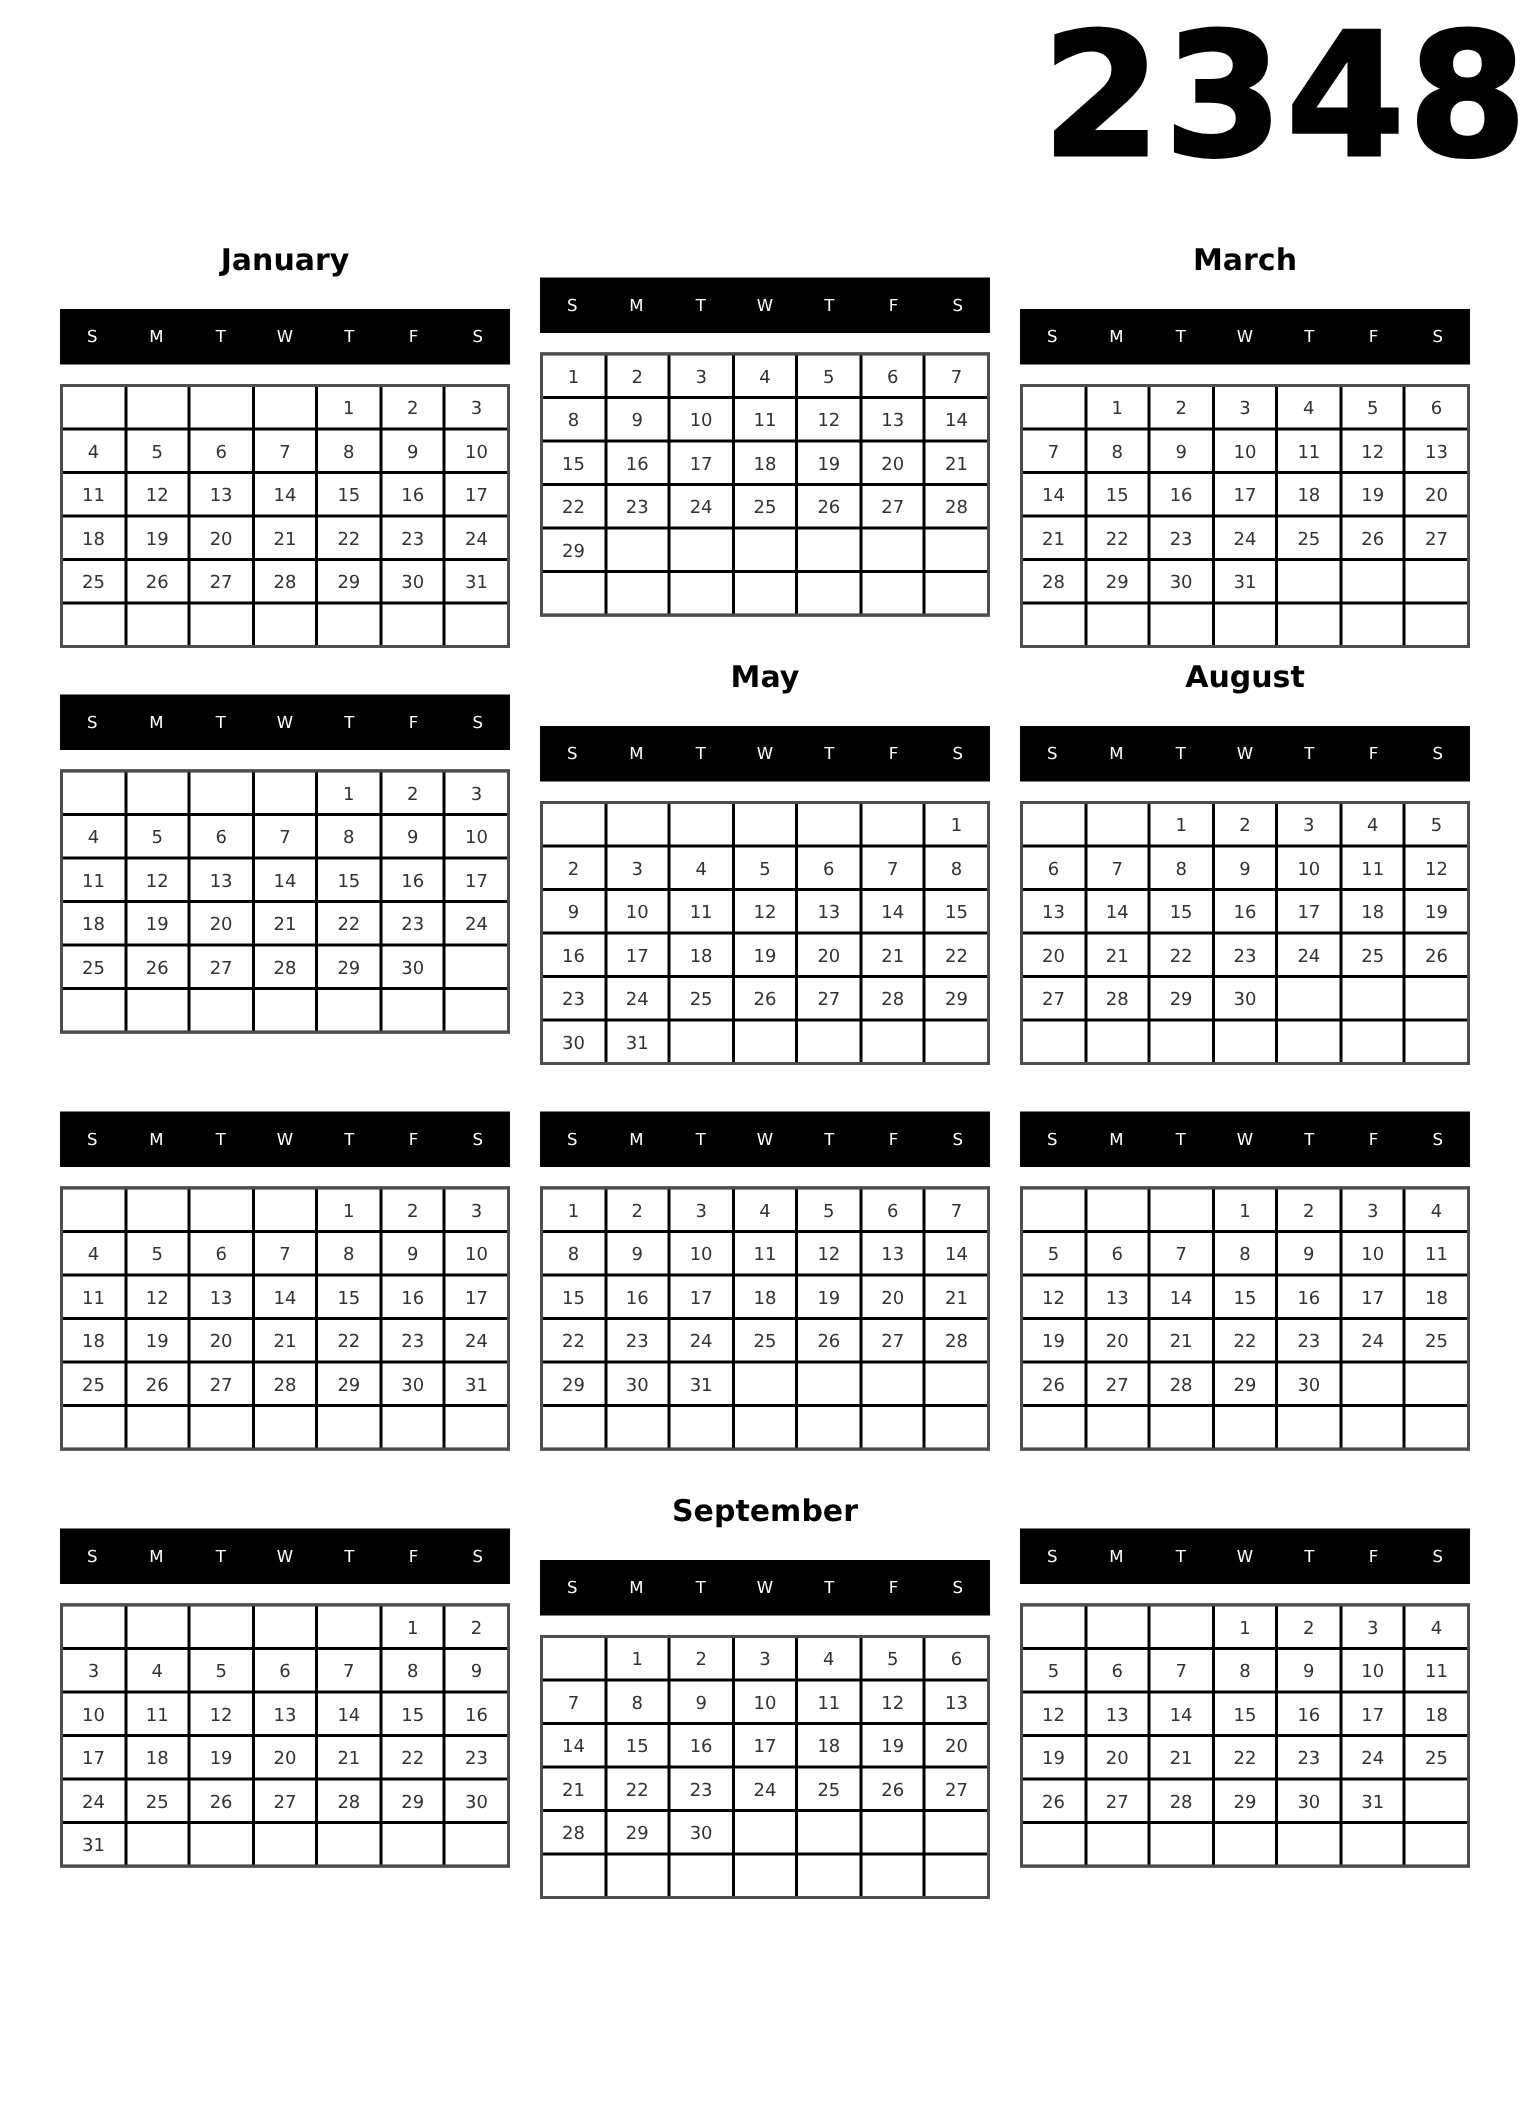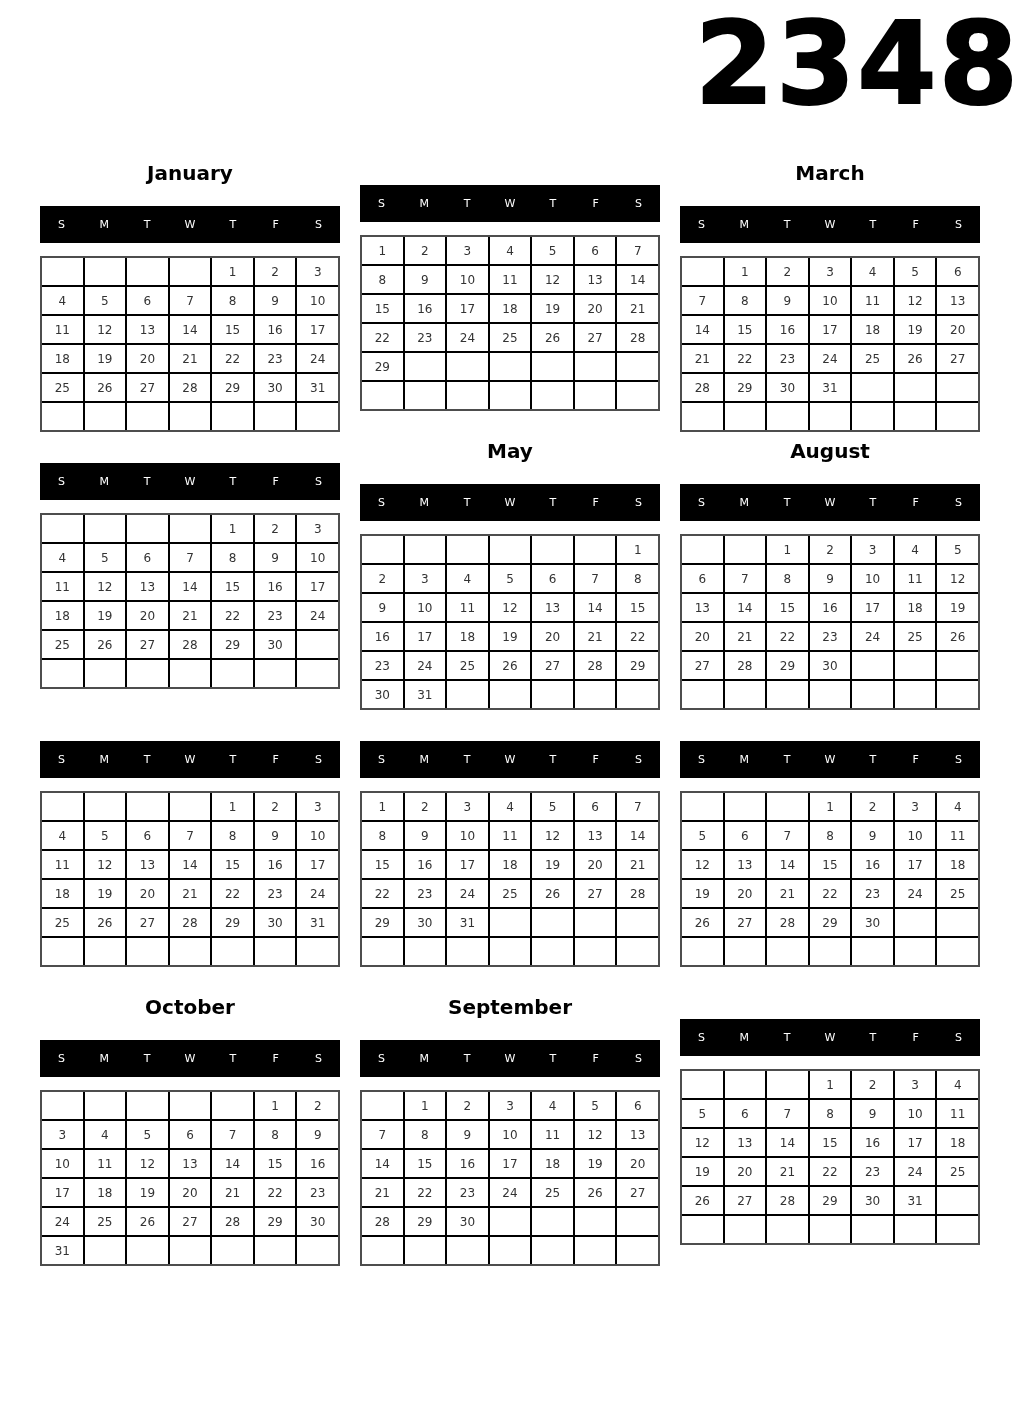--- a/index.html
+++ b/index.html
@@ -584,21 +584,20 @@
         <div class="day-cell"></div>
         <div class="day-cell"></div>
         <div class="day-cell"></div>
         <div class="day-cell"></div>
         <div class="day-cell"></div>
         <div class="day-cell"></div>
       </div>
   </div>
 
   <div class="month-block">
-    <div class="month-title">October</div>
     <div class="dow-header">
         <div class="dow">S</div>
         <div class="dow">M</div>
         <div class="dow">T</div>
         <div class="dow">W</div>
         <div class="dow">T</div>
         <div class="dow">F</div>
         <div class="dow">S</div>
       </div>
     <div class="month-grid">

